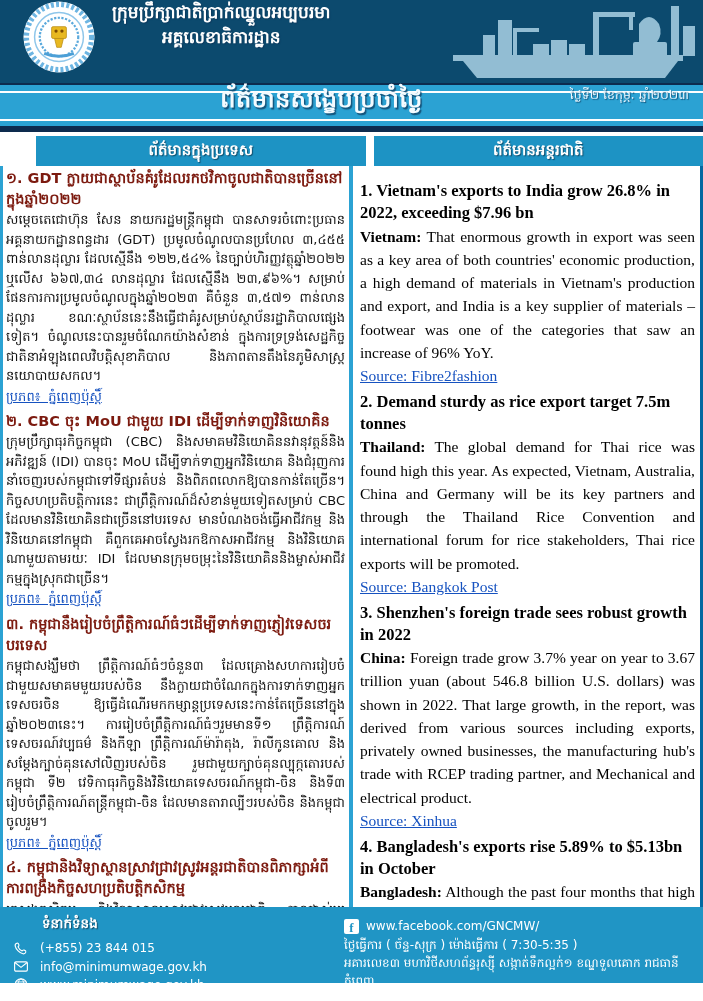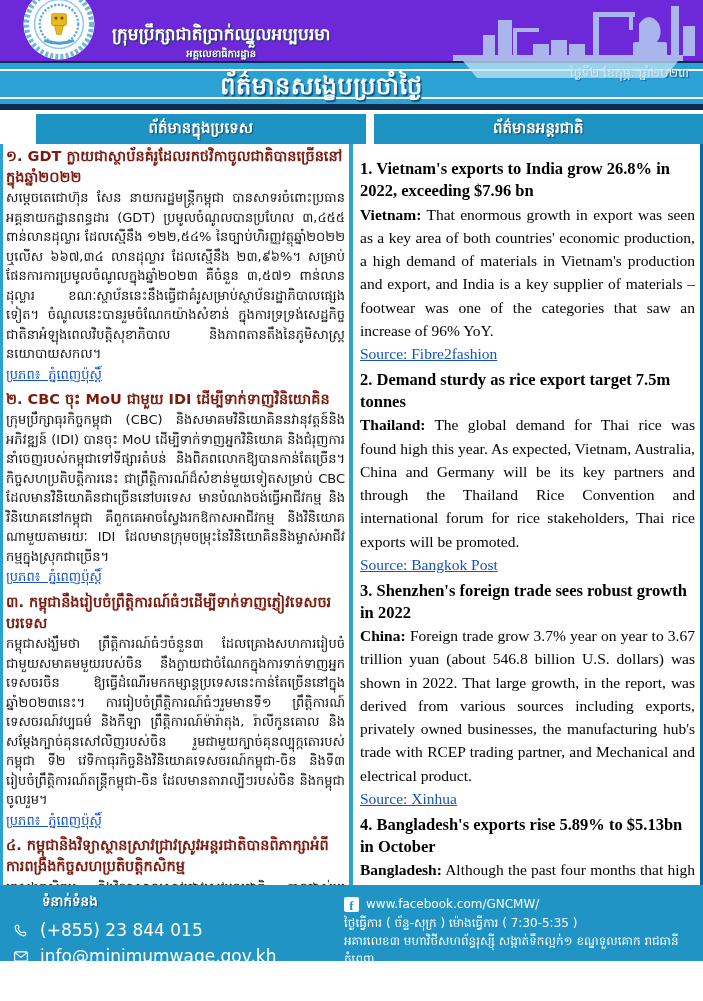--- a/index.html
+++ b/index.html
@@ -3,41 +3,41 @@
 <meta charset="utf-8">
 <style>
   * { margin:0; padding:0; box-sizing:border-box; }
   html,body { background:#e8e8e8; }
   .page {
     width:703px; height:1001px; margin:0 auto; background:#ffffff;
     font-family:"DejaVu Sans", sans-serif; position:relative; overflow:hidden;
   }
   
   .banner {
-    height:61px; background:#6d28d9; position:relative; display:flex; align-items:flex-end;
+    height:83px; background:#0c4a6e; position:relative; display:flex; align-items:flex-start;
   }
   .logo-wrap { width:74px; height:74px; margin-left:22px; flex:0 0 auto; z-index:2; }
   .org-name { margin-left:16px; z-index:2; }
   .org-name .l1 {
     color:#ffffff; font-weight:bold; font-size:17px; line-height:1.5;
     text-shadow:1px 1px 1px #0d3a5e;
   }
   .org-name .l2 {
-    color:#ffffff; font-weight:bold; font-size:10px; text-align:center; line-height:1.4;
+    color:#ffffff; font-weight:bold; font-size:17px; text-align:center; line-height:1.4;
     text-shadow:1px 1px 1px #0d3a5e;
   }
   .port-art { position:absolute; right:0; top:0; height:85px; width:260px; z-index:1; }
   
   .strip-navy { height:2px; background:#0d2b4e; }
   .strip-teal { height:6px; background:#2ba2d3; }
   .strip-white { height:2px; background:#ffffff; }
   
   .title-band {
     height:26px; background:#2ba2d3; position:relative;
-    display:flex; align-items:flex-start; justify-content:center;
+    display:flex; align-items:flex-end; justify-content:center;
   }
   .title-band .main-title {
     color:#f4fbff; font-weight:bold; font-size:24px; letter-spacing:.5px;
     text-shadow:1.5px 1.5px 1px #14537a; margin-left:-60px;
   }
   .title-band .date {
     position:absolute; right:14px; bottom:14px; color:#eaf7ff; font-size:12.5px;
     text-shadow:1px 1px 1px #14537a;
   }
   .band-b1 { height:2px; background:#ffffff; }
@@ -84,21 +84,21 @@
   
   .footer {
     height:76px; background:#2095c5; color:#ffffff; display:flex;
     padding:6px 0 4px 14px;
   }
   .f-left { width:330px; }
   .f-left .f-head {
     font-weight:bold; font-size:13.5px; margin:2px 0 4px 28px;
     text-shadow:1px 1px 1px #0f4d6b;
   }
-  .f-line { display:flex; align-items:center; font-size:17px; line-height:1.55; }
+  .f-line { display:flex; align-items:center; font-size:12px; line-height:1.55; }
   .f-line .ic { width:20px; text-align:center; margin-right:6px; font-size:13px; flex:0 0 auto; }
   .f-line a { color:#ffffff; text-decoration:none; cursor:pointer; }
   .f-right { flex:1; padding-top:4px; }
   .f-right .f-line { font-size:12px; }
   .fb-tile {
     width:15px; height:15px; background:#ffffff; color:#2095c5; border-radius:2px;
     font-weight:bold; font-family:"Liberation Serif",serif; font-size:13px;
     display:inline-flex; align-items:flex-end; justify-content:center; margin-right:7px;
     line-height:1;
   }

